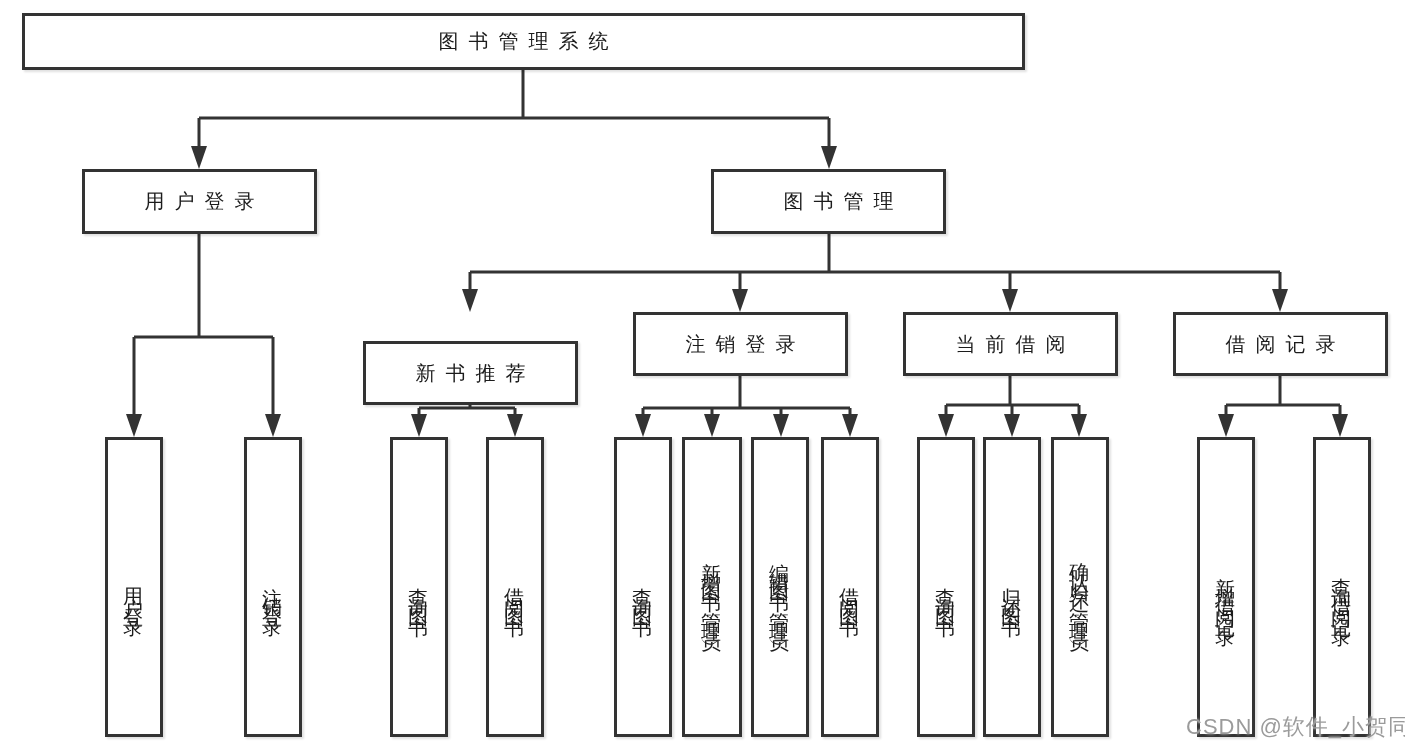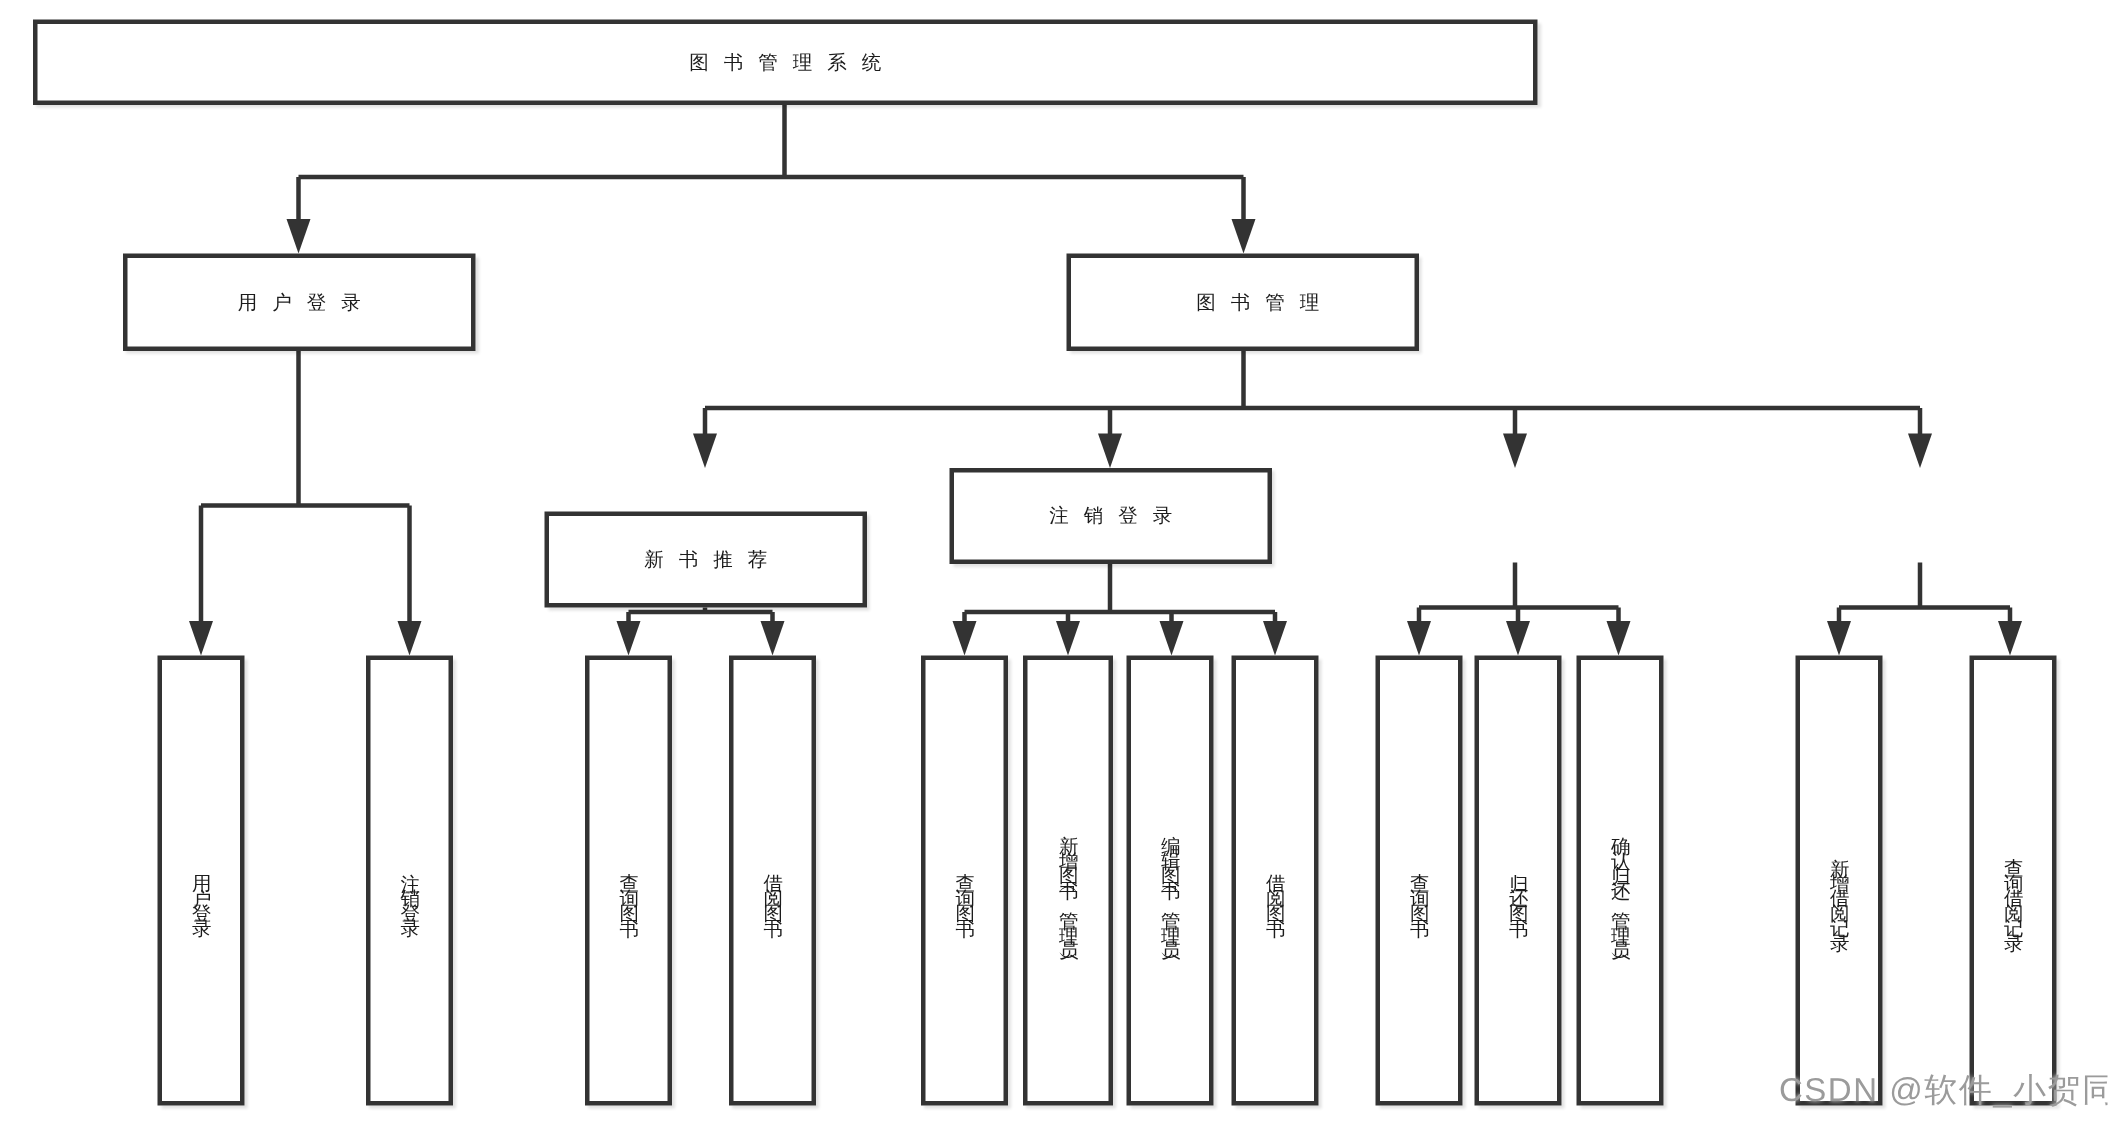--- a/index.html
+++ b/index.html
@@ -21,21 +21,21 @@
   }
   .node {
     position: absolute;
     box-sizing: border-box;
     border: 3px solid #333333;
     background: #ffffff;
     color: #1c1c1c;
     display: flex;
     align-items: center;
     justify-content: center;
-    font-size: 13px;
+    font-size: 20px;
     letter-spacing: 10px;
     box-shadow: 2px 2px 2px rgba(0,0,0,0.12);
     white-space: nowrap;
   }
   .node > span { margin-inline-end: -10px; }
   .leaf {
     writing-mode: vertical-rl;
     text-orientation: mixed;
     white-space: normal;
   }
@@ -122,20 +122,26 @@
   <div class="node lvl2 b-bookmgmt">
     <span>图书管理</span>
   </div>
 
   <div class="node lvl3 b-newrec">
     <span>新书推荐</span>
   </div>
   <div class="node lvl3 b-borrowing">
     <span>注销登录</span>
   </div>
+  <div class="node lvl3 b-current">
+    <span>当前借阅</span>
+  </div>
+  <div class="node lvl3 b-records">
+    <span>借阅记录</span>
+  </div>
 
   <div class="node leaf x105">
     <span>用户登录</span>
   </div>
   <div class="node leaf x244">
     <span>注销登录</span>
   </div>
 
   <div class="node leaf x390">
     <span>查询图书</span>

